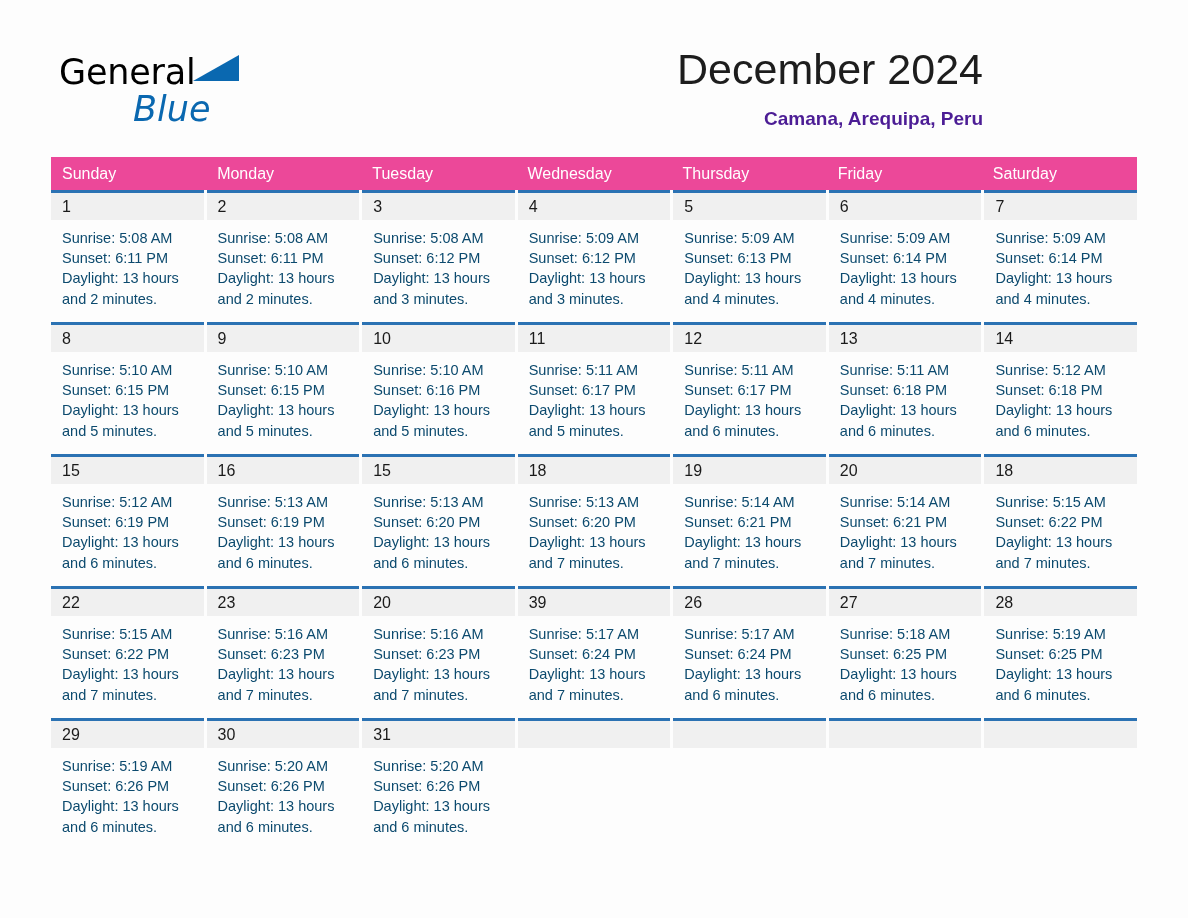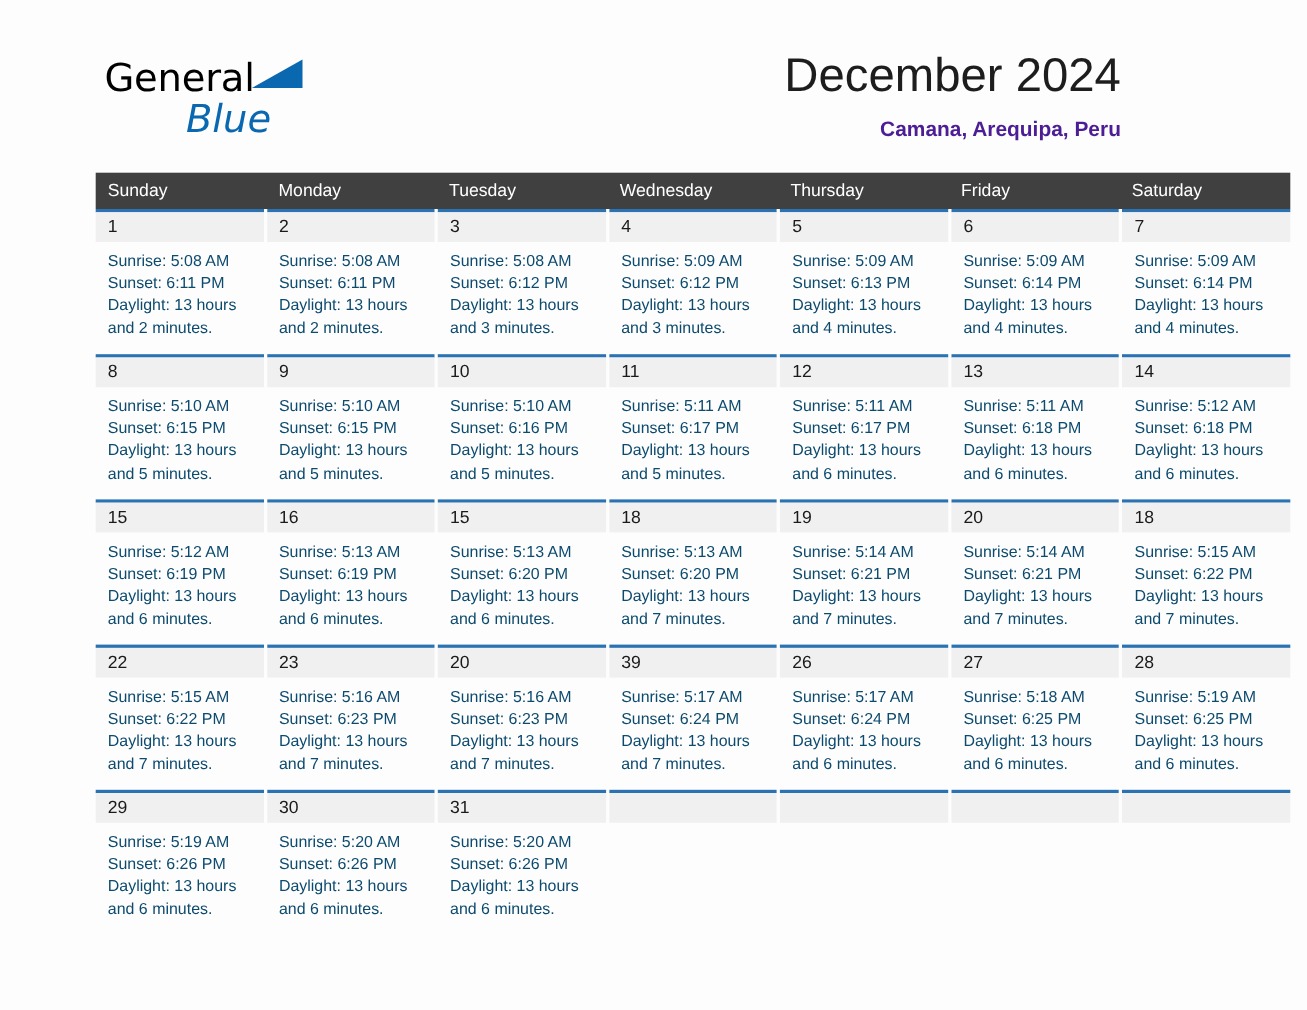--- a/index.html
+++ b/index.html
@@ -13,21 +13,20 @@
     font-family: "Liberation Sans", sans-serif;
     color: #1a1a1a;
     overflow: hidden;
   }
 
   .page {
     position: relative;
     width: 1034px;
     height: 918px;
     box-sizing: border-box;
-    margin-left: 36px;
   }
 
   
   .header {
     position: absolute;
     left: 51px;
     top: 42px;
     right: 51px;
     height: 104px;
   }
@@ -103,21 +102,21 @@
   .calendar {
     position: absolute;
     left: 51px;
     top: 157px;
     width: 1086px;
   }
 
   .weekdays {
     display: grid;
     grid-template-columns: repeat(7, 1fr);
-    background: #404040;
+    background: #ec4899;
     height: 33px;
   }
   .weekday {
     color: #ffffff;
     font-size: 16px;
     line-height: 33px;
     padding-left: 11px;
     box-sizing: border-box;
     white-space: nowrap;
   }

